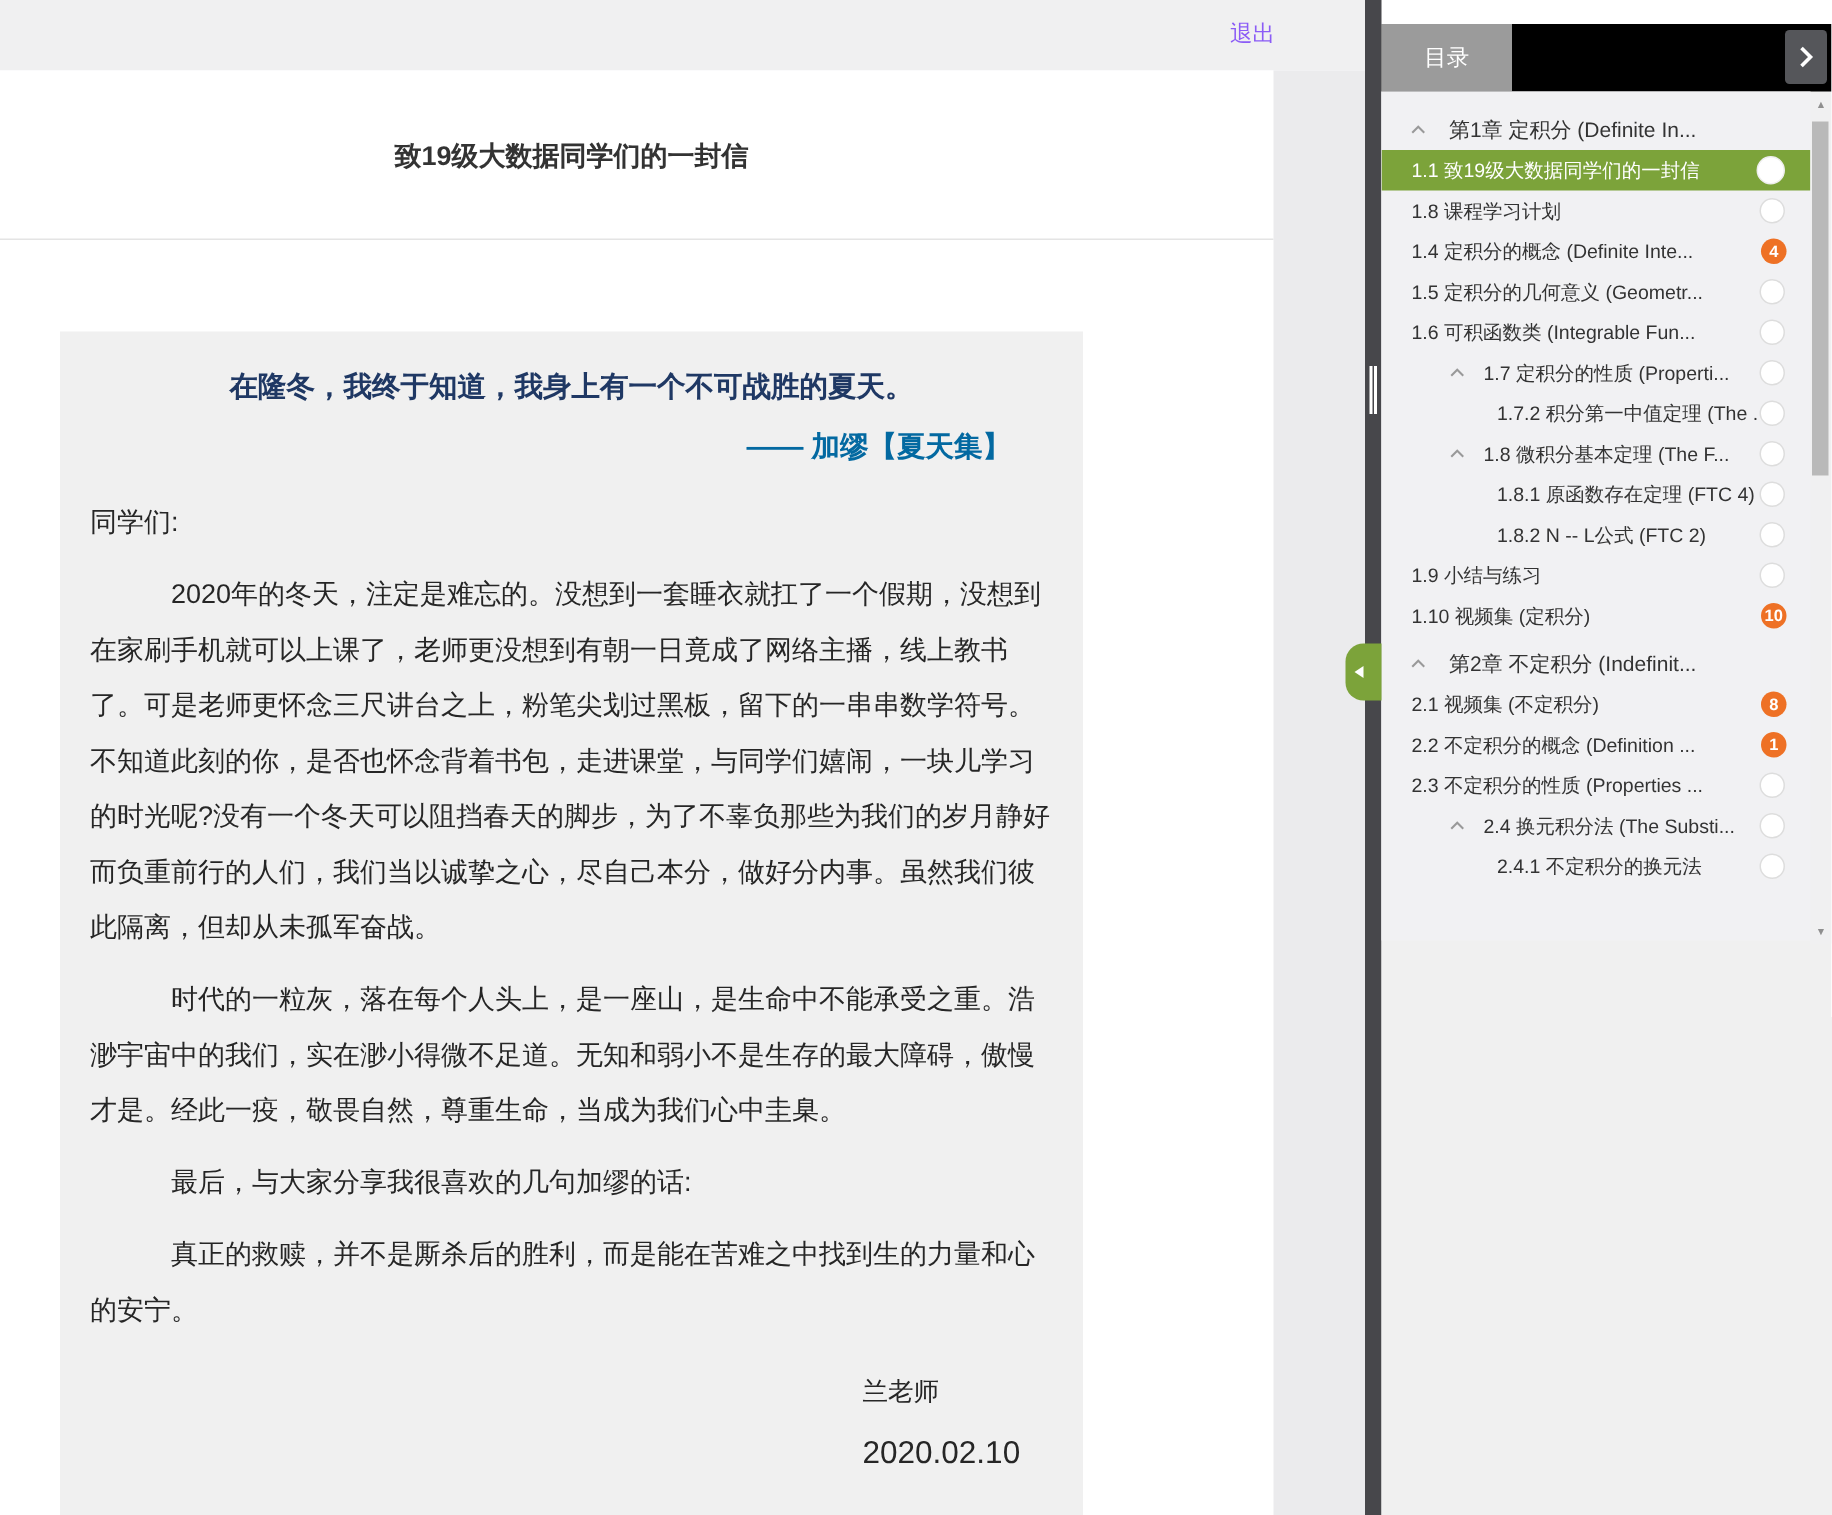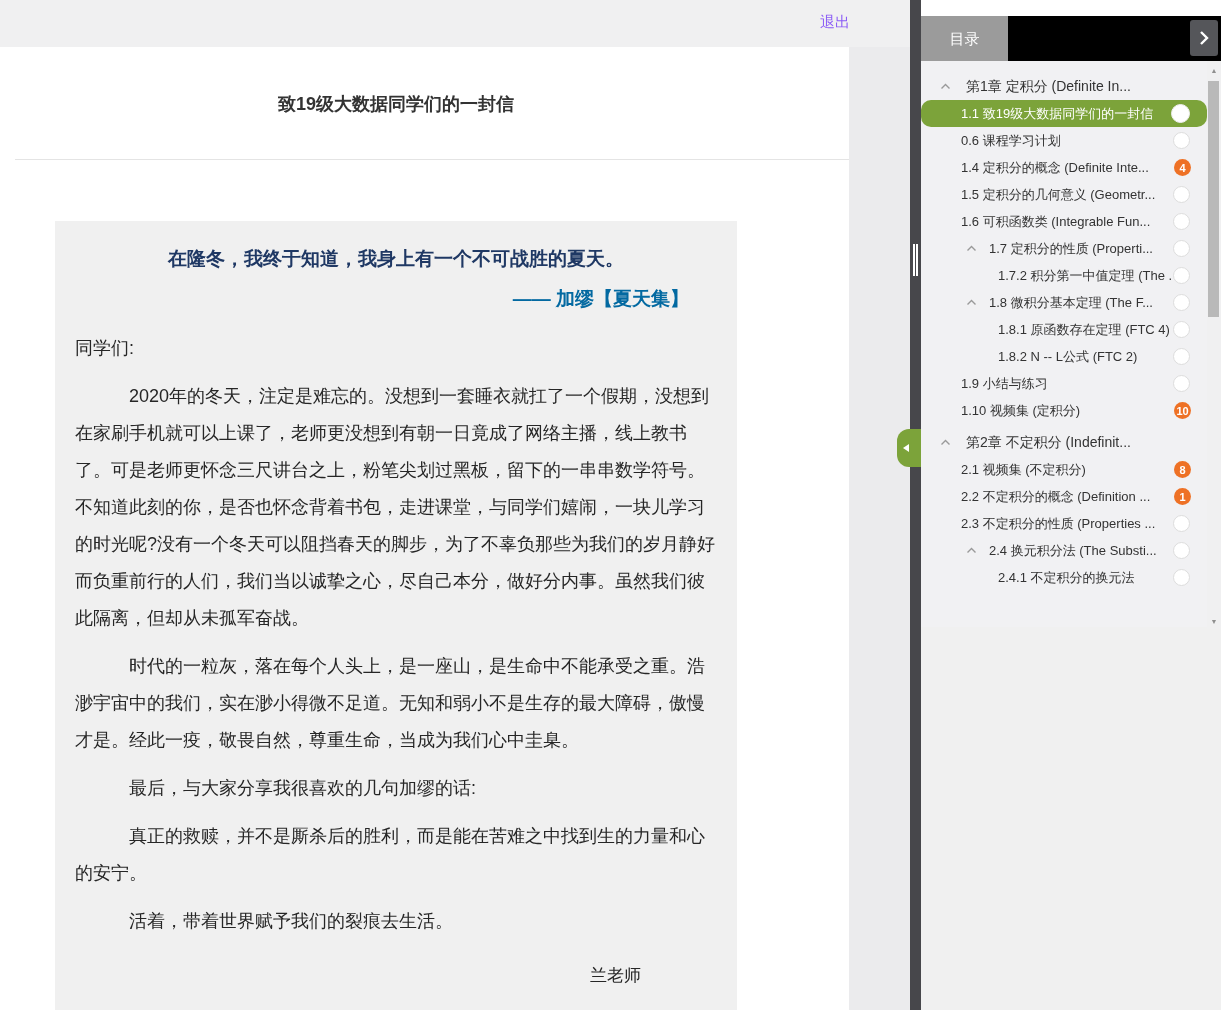--- a/index.html
+++ b/index.html
@@ -4,21 +4,21 @@
 <style>
   html,body{margin:0;padding:0;}
   #screen{position:relative;width:1221px;height:1010px;background:#ffffff;overflow:hidden;
           font-family:"Liberation Sans","DejaVu Sans",sans-serif;}
 
   
   .topbar{position:absolute;left:0;top:0;width:910px;height:47px;background:#f0f0f1;}
   .exit-link{position:absolute;left:820px;top:13px;font-size:15px;color:#8b5cf6;cursor:pointer;}
 
   
-  .main-pane{position:absolute;left:15px;top:47px;width:849px;height:741px;background:#fff;}
+  .main-pane{position:absolute;left:0;top:47px;width:849px;height:741px;background:#fff;}
   .doc-header{height:113px;box-sizing:border-box;border-bottom:1px solid #e4e4e4;padding-top:45px;}
   .title-wrap{width:682px;margin-left:40px;text-align:center;}
   .doc-title{font-size:18px;font-weight:bold;color:#333;}
 
   .letter-card{margin:61px 0 0 40px;width:682px;height:789px;box-sizing:border-box;
                background:#f0f0f0;padding:10px 20px 0 20px;overflow:hidden;}
   .quote1{text-align:center;font-size:19px;font-weight:bold;line-height:40px;margin-top:8px;}
   .quote2{text-align:right;padding-right:28px;font-size:19px;font-weight:bold;line-height:40px;}
   .letter-body{margin-top:8px;font-size:18px;line-height:37px;color:#262626;}
   .letter-body p{margin:11px 0;}
@@ -41,21 +41,21 @@
   .sb-header{position:relative;height:45px;background:#000;}
   .toc-tab{position:absolute;left:0;top:0;width:87px;height:45px;background:#9b9b9b;color:#fff;
            font-size:15px;line-height:45px;text-align:center;cursor:pointer;}
   .expand-btn{position:absolute;right:3px;top:4px;width:28px;height:36px;background:#55565a;border-radius:3px;
            display:flex;align-items:center;justify-content:center;cursor:pointer;}
 
   .sb-list{position:relative;width:286px;height:566px;background:#f1f1f3;padding-top:12px;
            box-sizing:border-box;overflow:hidden;}
   .sb-row{height:27px;display:flex;align-items:center;font-size:13px;color:#333;cursor:pointer;}
   .sb-row.lvch{padding-left:19px;font-size:14px;}
-  .sb-row.lv1{padding-left:40px;border-radius:10px;}
+  .sb-row.lv1{padding-left:20px;}
   .sb-row.lv2{padding-left:45px;}
   .sb-row.lv3{padding-left:77px;}
   .sb-row.gap{margin-top:5px;}
   .sb-row.selected{background:#7ca33a;color:#fff;}
   .chev{display:flex;align-items:center;margin-right:15px;}
   .lv2 .chev{margin-right:12px;}
   .lbl{flex:1;white-space:nowrap;overflow:hidden;}
   .st-circle{flex:0 0 auto;width:15px;height:15px;border-radius:50%;background:#fff;
              border:1px solid #ddd;margin-right:17px;}
   .st-circle.filled{width:17px;height:17px;border:1px solid #eee;}
@@ -88,21 +88,20 @@
     <div class="letter-card">
       <div class="quote1" style="color: rgb(31, 56, 100);">在隆冬，我终于知道，我身上有一个不可战胜的夏天。</div>
       <div class="quote2" style="color: #0369a1;">——  加缪【夏天集】</div>
       <div class="letter-body">
         <p>同学们:</p>
         <div>
             <p class="indent">2020年的冬天，注定是难忘的。没想到一套睡衣就扛了一个假期，没想到在家刷手机就可以上课了，老师更没想到有朝一日竟成了网络主播，线上教书了。可是老师更怀念三尺讲台之上，粉笔尖划过黑板，留下的一串串数学符号。不知道此刻的你，是否也怀念背着书包，走进课堂，与同学们嬉闹，一块儿学习的时光呢?没有一个冬天可以阻挡春天的脚步，为了不辜负那些为我们的岁月静好而负重前行的人们，我们当以诚挚之心，尽自己本分，做好分内事。虽然我们彼此隔离，但却从未孤军奋战。</p>
             <p class="indent">时代的一粒灰，落在每个人头上，是一座山，是生命中不能承受之重。浩渺宇宙中的我们，实在渺小得微不足道。无知和弱小不是生存的最大障碍，傲慢才是。经此一疫，敬畏自然，尊重生命，当成为我们心中圭臬。</p>
             <p class="indent">最后，与大家分享我很喜欢的几句加缪的话:</p>
             <p class="indent">真正的救赎，并不是厮杀后的胜利，而是能在苦难之中找到生的力量和心的安宁。</p>
-            <p class="indent">活着，带着世界赋予我们的裂痕去生活。</p>
           </div>
         <div class="signature">
           <div class="sig-name">兰老师</div>
           <div class="sig-date">2020.02.10</div>
         </div>
       </div>
     </div>
   </div>
 
   <div class="gutter"></div>
@@ -132,21 +131,21 @@
               <polyline points="1.5,5.5 5.5,1.5 9.5,5.5" fill="none" stroke="#999" stroke-width="1.4"></polyline>
             </svg>
           </span>
           <span class="lbl">第1章 定积分 (Definite In...</span>
         </div>
         <div class="sb-row lv1 selected" style="background: rgb(124, 163, 58);">
           <span class="lbl">1.1 致19级大数据同学们的一封信</span>
           <span class="st-circle filled"></span>
         </div>
         <div class="sb-row lv1">
-          <span class="lbl">0.6 课程学习计划</span>
+          <span class="lbl">1.8 课程学习计划</span>
           <span class="st-circle"></span>
         </div>
         <div class="sb-row lv1">
           <span class="lbl">1.4 定积分的概念 (Definite Inte...</span>
           <span class="st-badge" style="background: rgb(238, 113, 37);">4</span>
         </div>
         <div class="sb-row lv1">
           <span class="lbl">1.5 定积分的几何意义 (Geometr...</span>
           <span class="st-circle"></span>
         </div>

